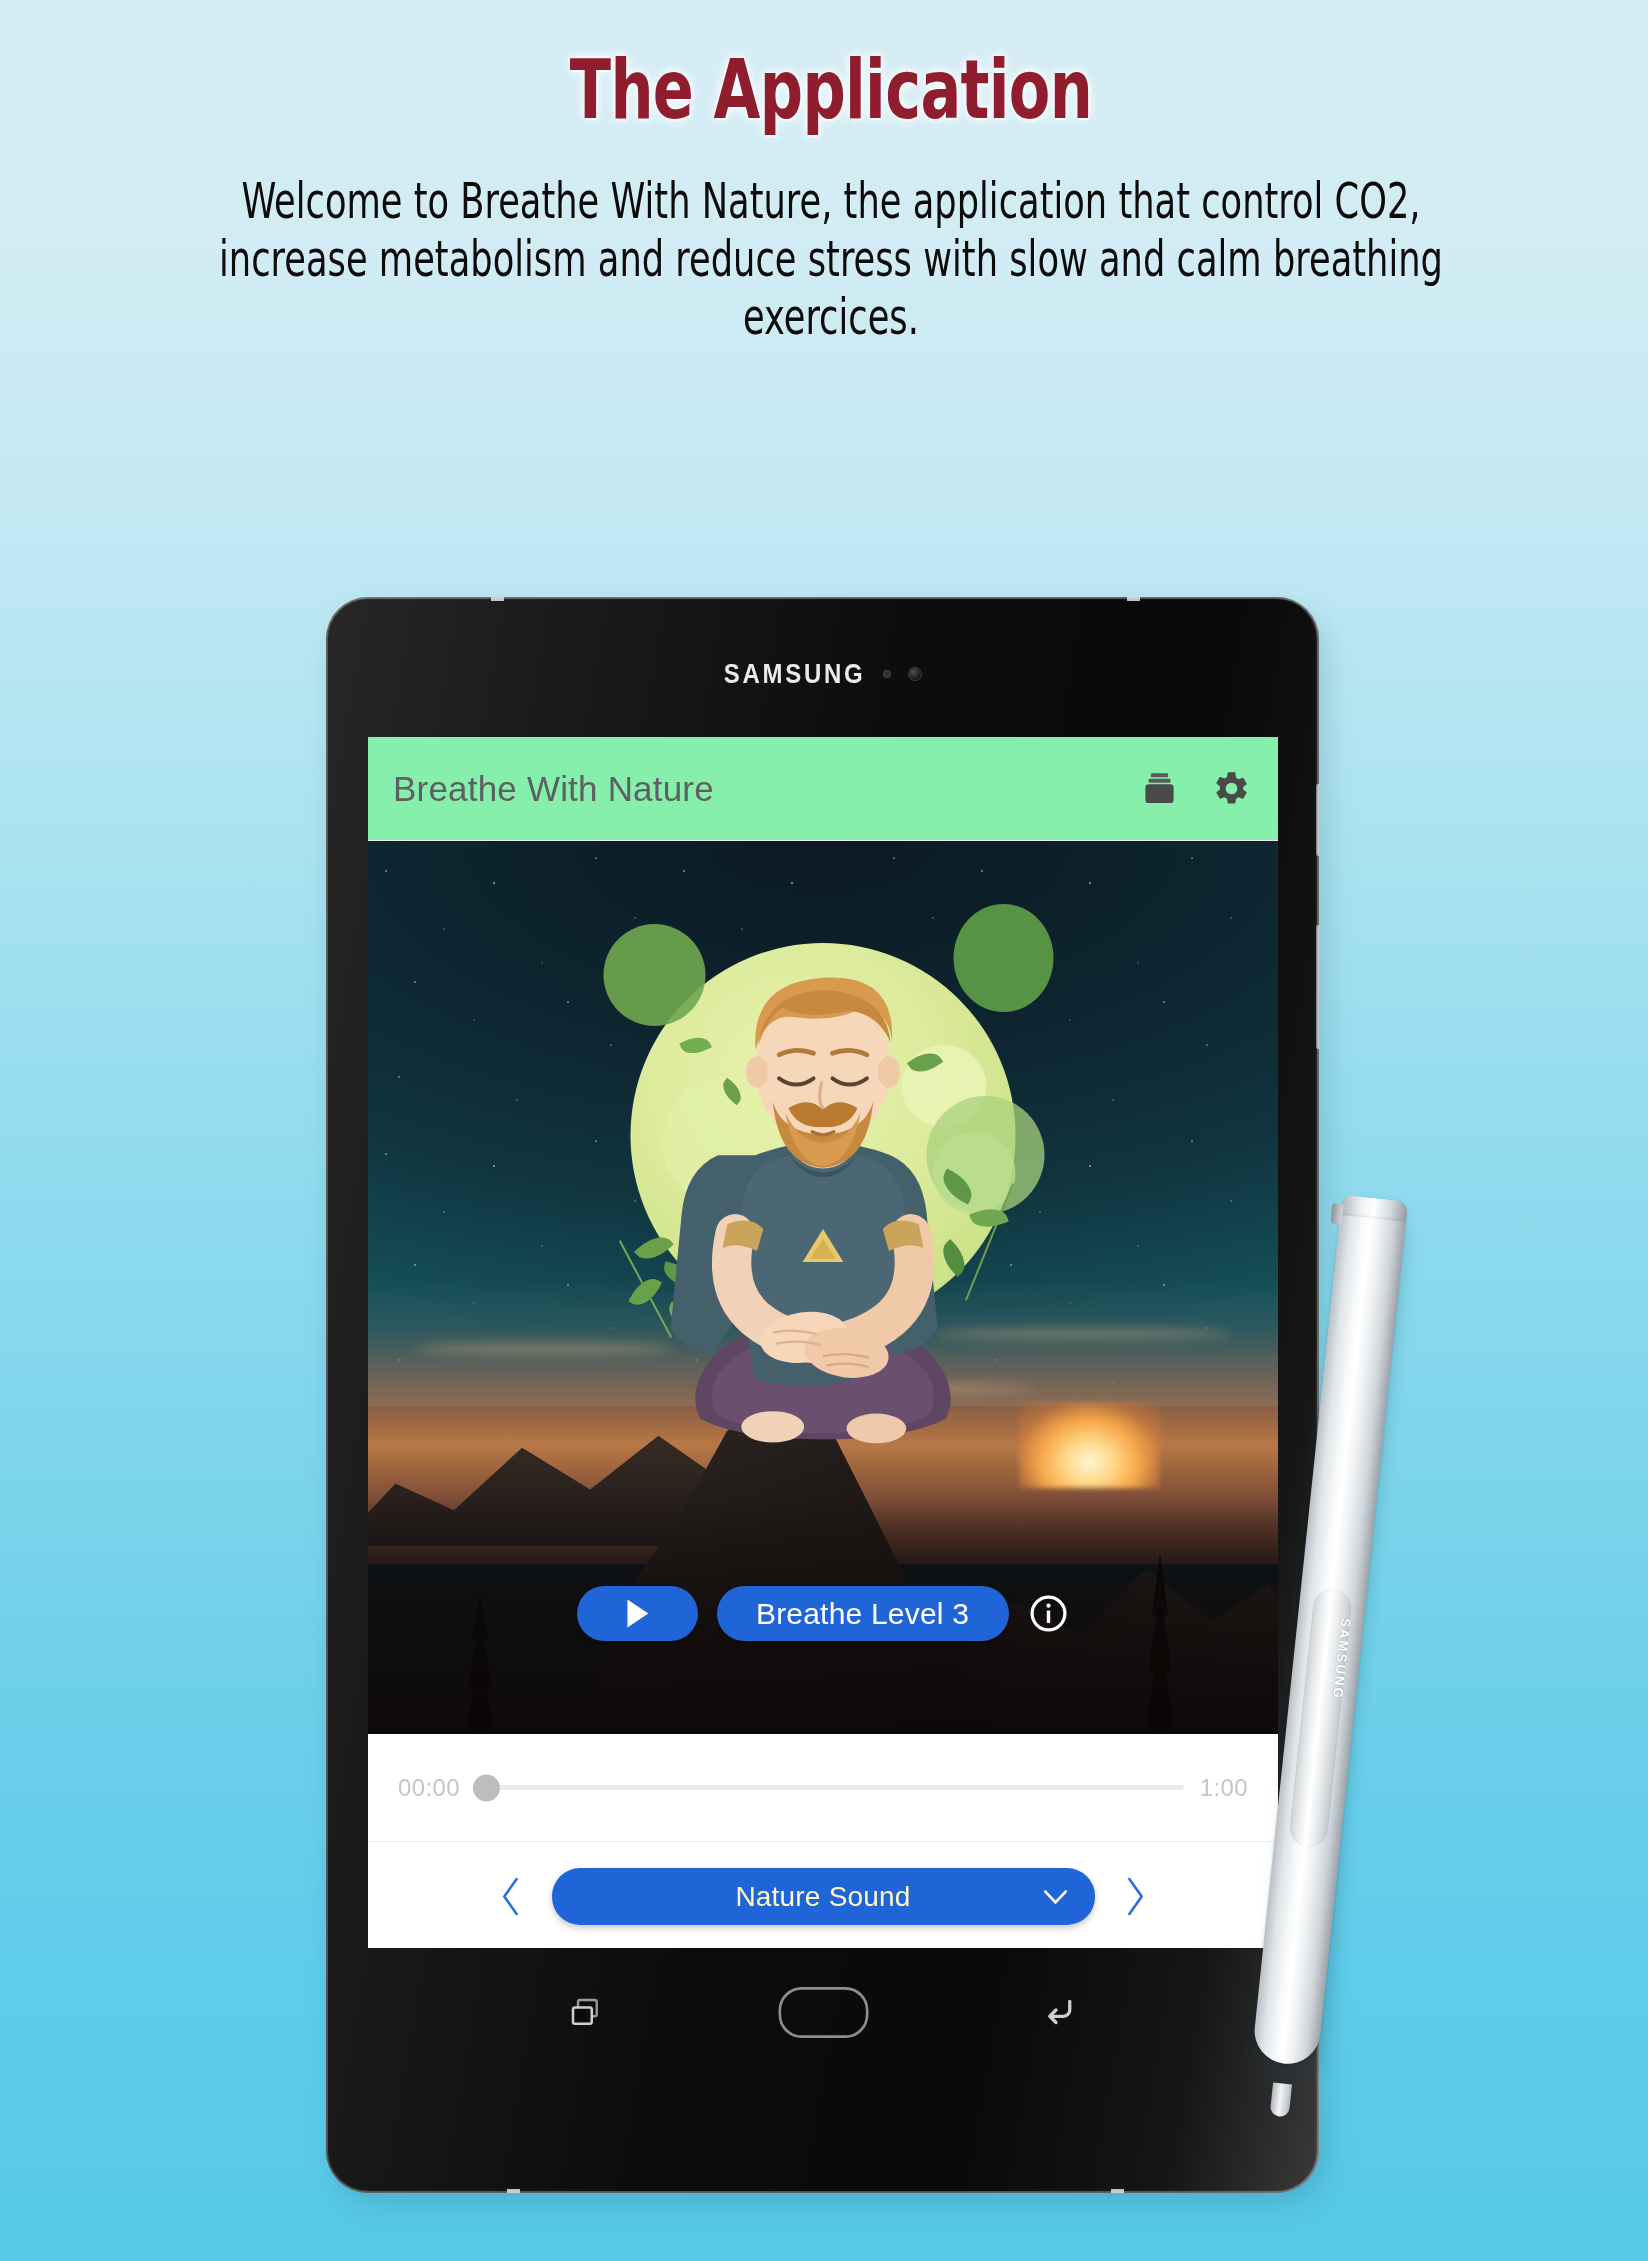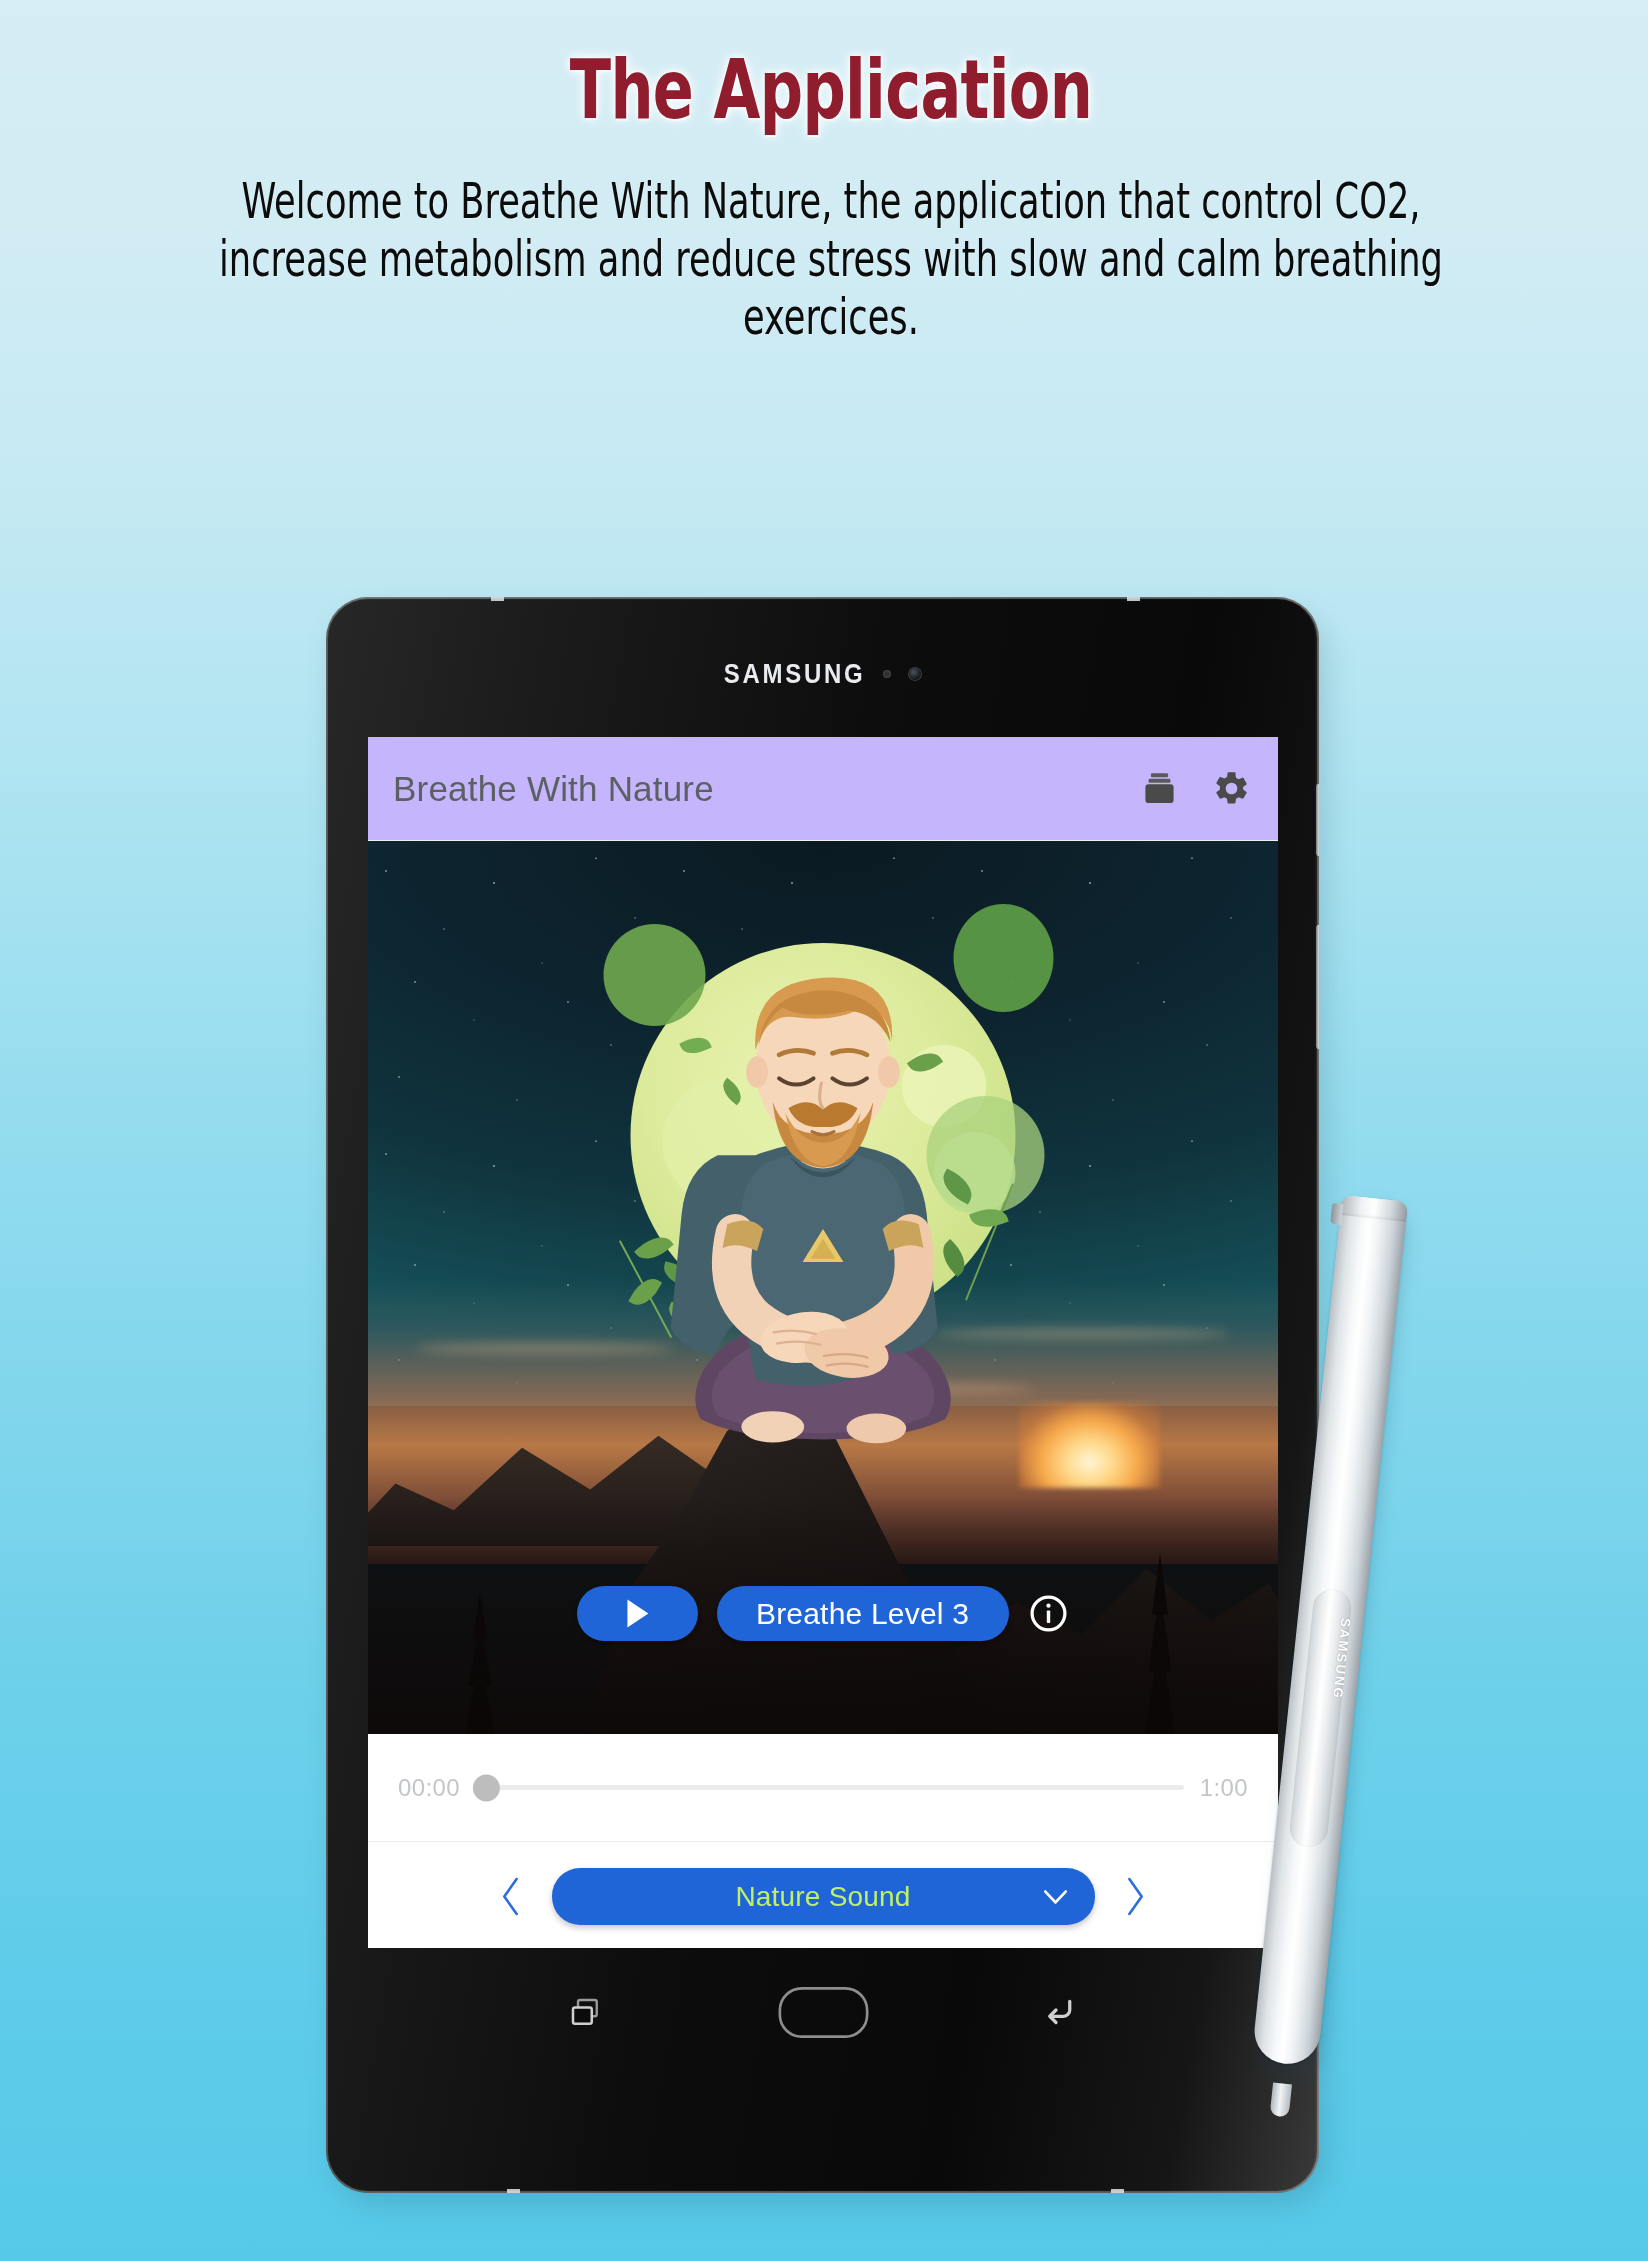--- a/index.html
+++ b/index.html
@@ -159,21 +159,21 @@
     top: 140px;
     width: 910px;
     height: 1211px;
     background: #ffffff;
     overflow: hidden;
   }
 
   
   .app-bar {
     height: 104px;
-    background: #c4b5fd;
+    background: #86efac;
     display: flex;
     align-items: center;
     padding: 0 27px 0 25px;
     border-bottom: 0.8px solid #f0f0f0;
   }
   .app-bar-title {
     font-family: "Liberation Sans", sans-serif;
     font-size: 35px;
     font-weight: 400;
     color: #5d6063;
@@ -421,21 +421,21 @@
     background: #2065d8;
     border-radius: 28px;
     border: none;
     display: flex;
     align-items: center;
     justify-content: center;
     box-shadow: 0 3.1px 6.3px rgba(0,0,0,0.22);
     cursor: pointer;
   }
   .dropdown-label {
-    color: #bef264;
+    color: #fef9c3;
     font-family: "Liberation Sans", sans-serif;
     font-size: 28px;
     font-weight: 400;
     letter-spacing: 0.2px;
   }
   .dropdown-caret {
     position: absolute;
     right: 27px; top: 50%;
     transform: translateY(-50%);
     display: flex;

